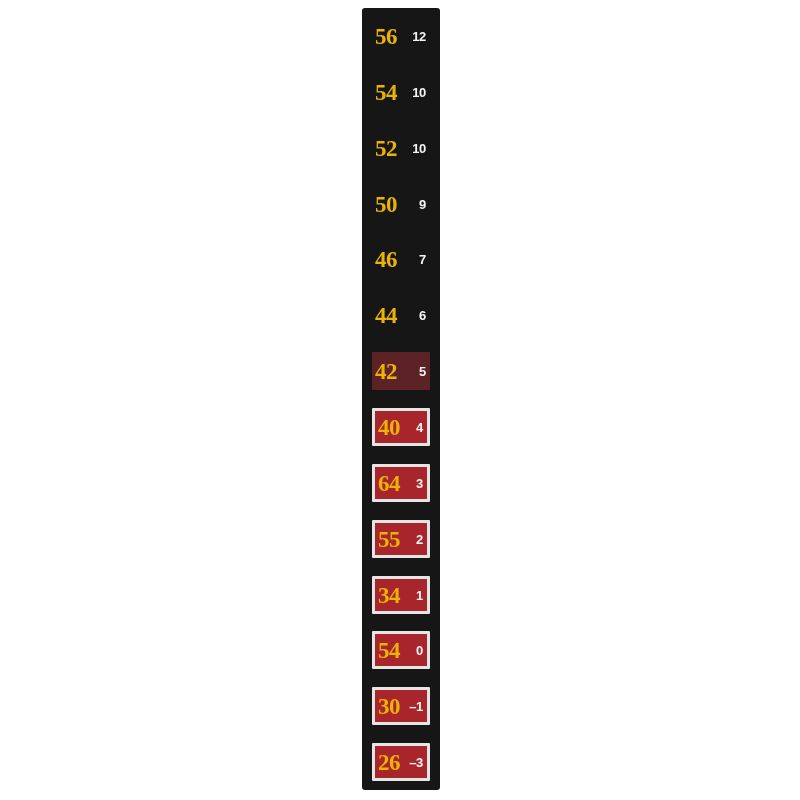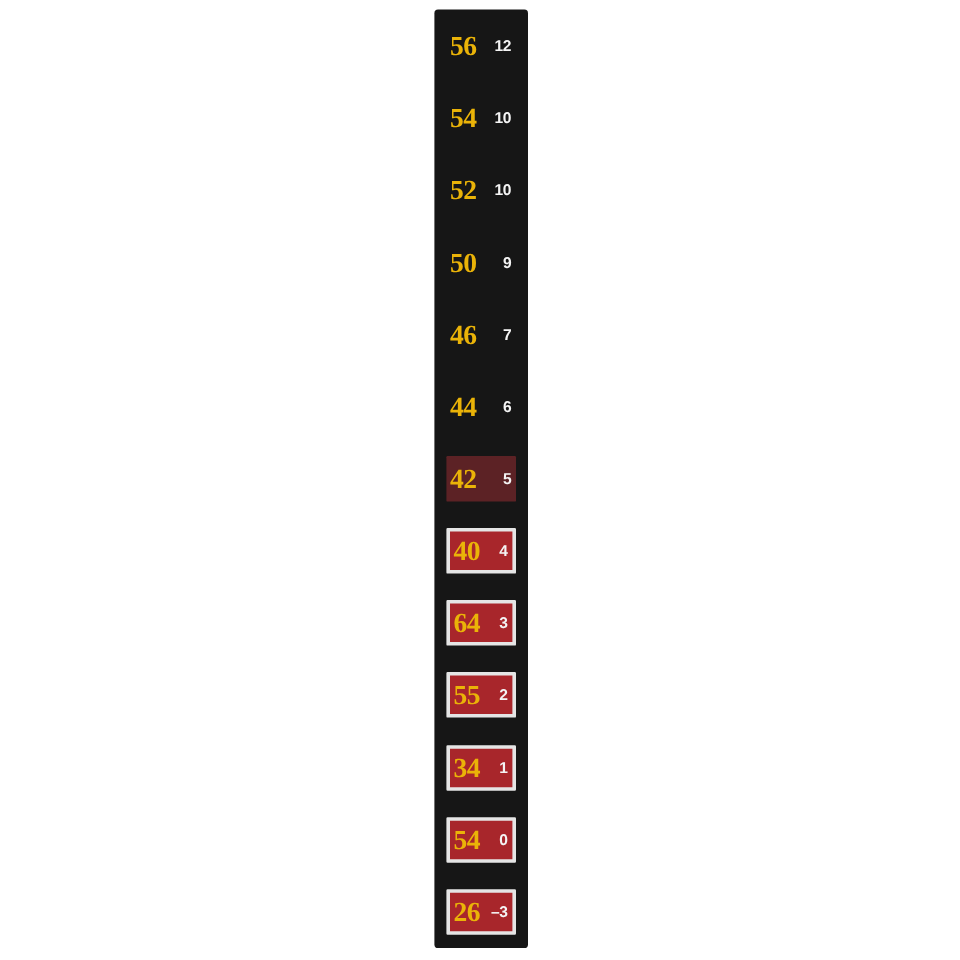--- a/index.html
+++ b/index.html
@@ -167,19 +167,25 @@
         </div>
       </div>
       <div class="temp-row">
         <div class="row-pad state-on">
           <span class="temp-f">54</span>
           <span class="temp-c">0</span>
         </div>
       </div>
       <div class="temp-row">
         <div class="row-pad state-on">
+          <span class="temp-f">30</span>
+          <span class="temp-c">–1</span>
+        </div>
+      </div>
+      <div class="temp-row">
+        <div class="row-pad state-on">
           <span class="temp-f">26</span>
           <span class="temp-c">–3</span>
         </div>
       </div>
     </div>
 
 </div>
 
 </body></html>

